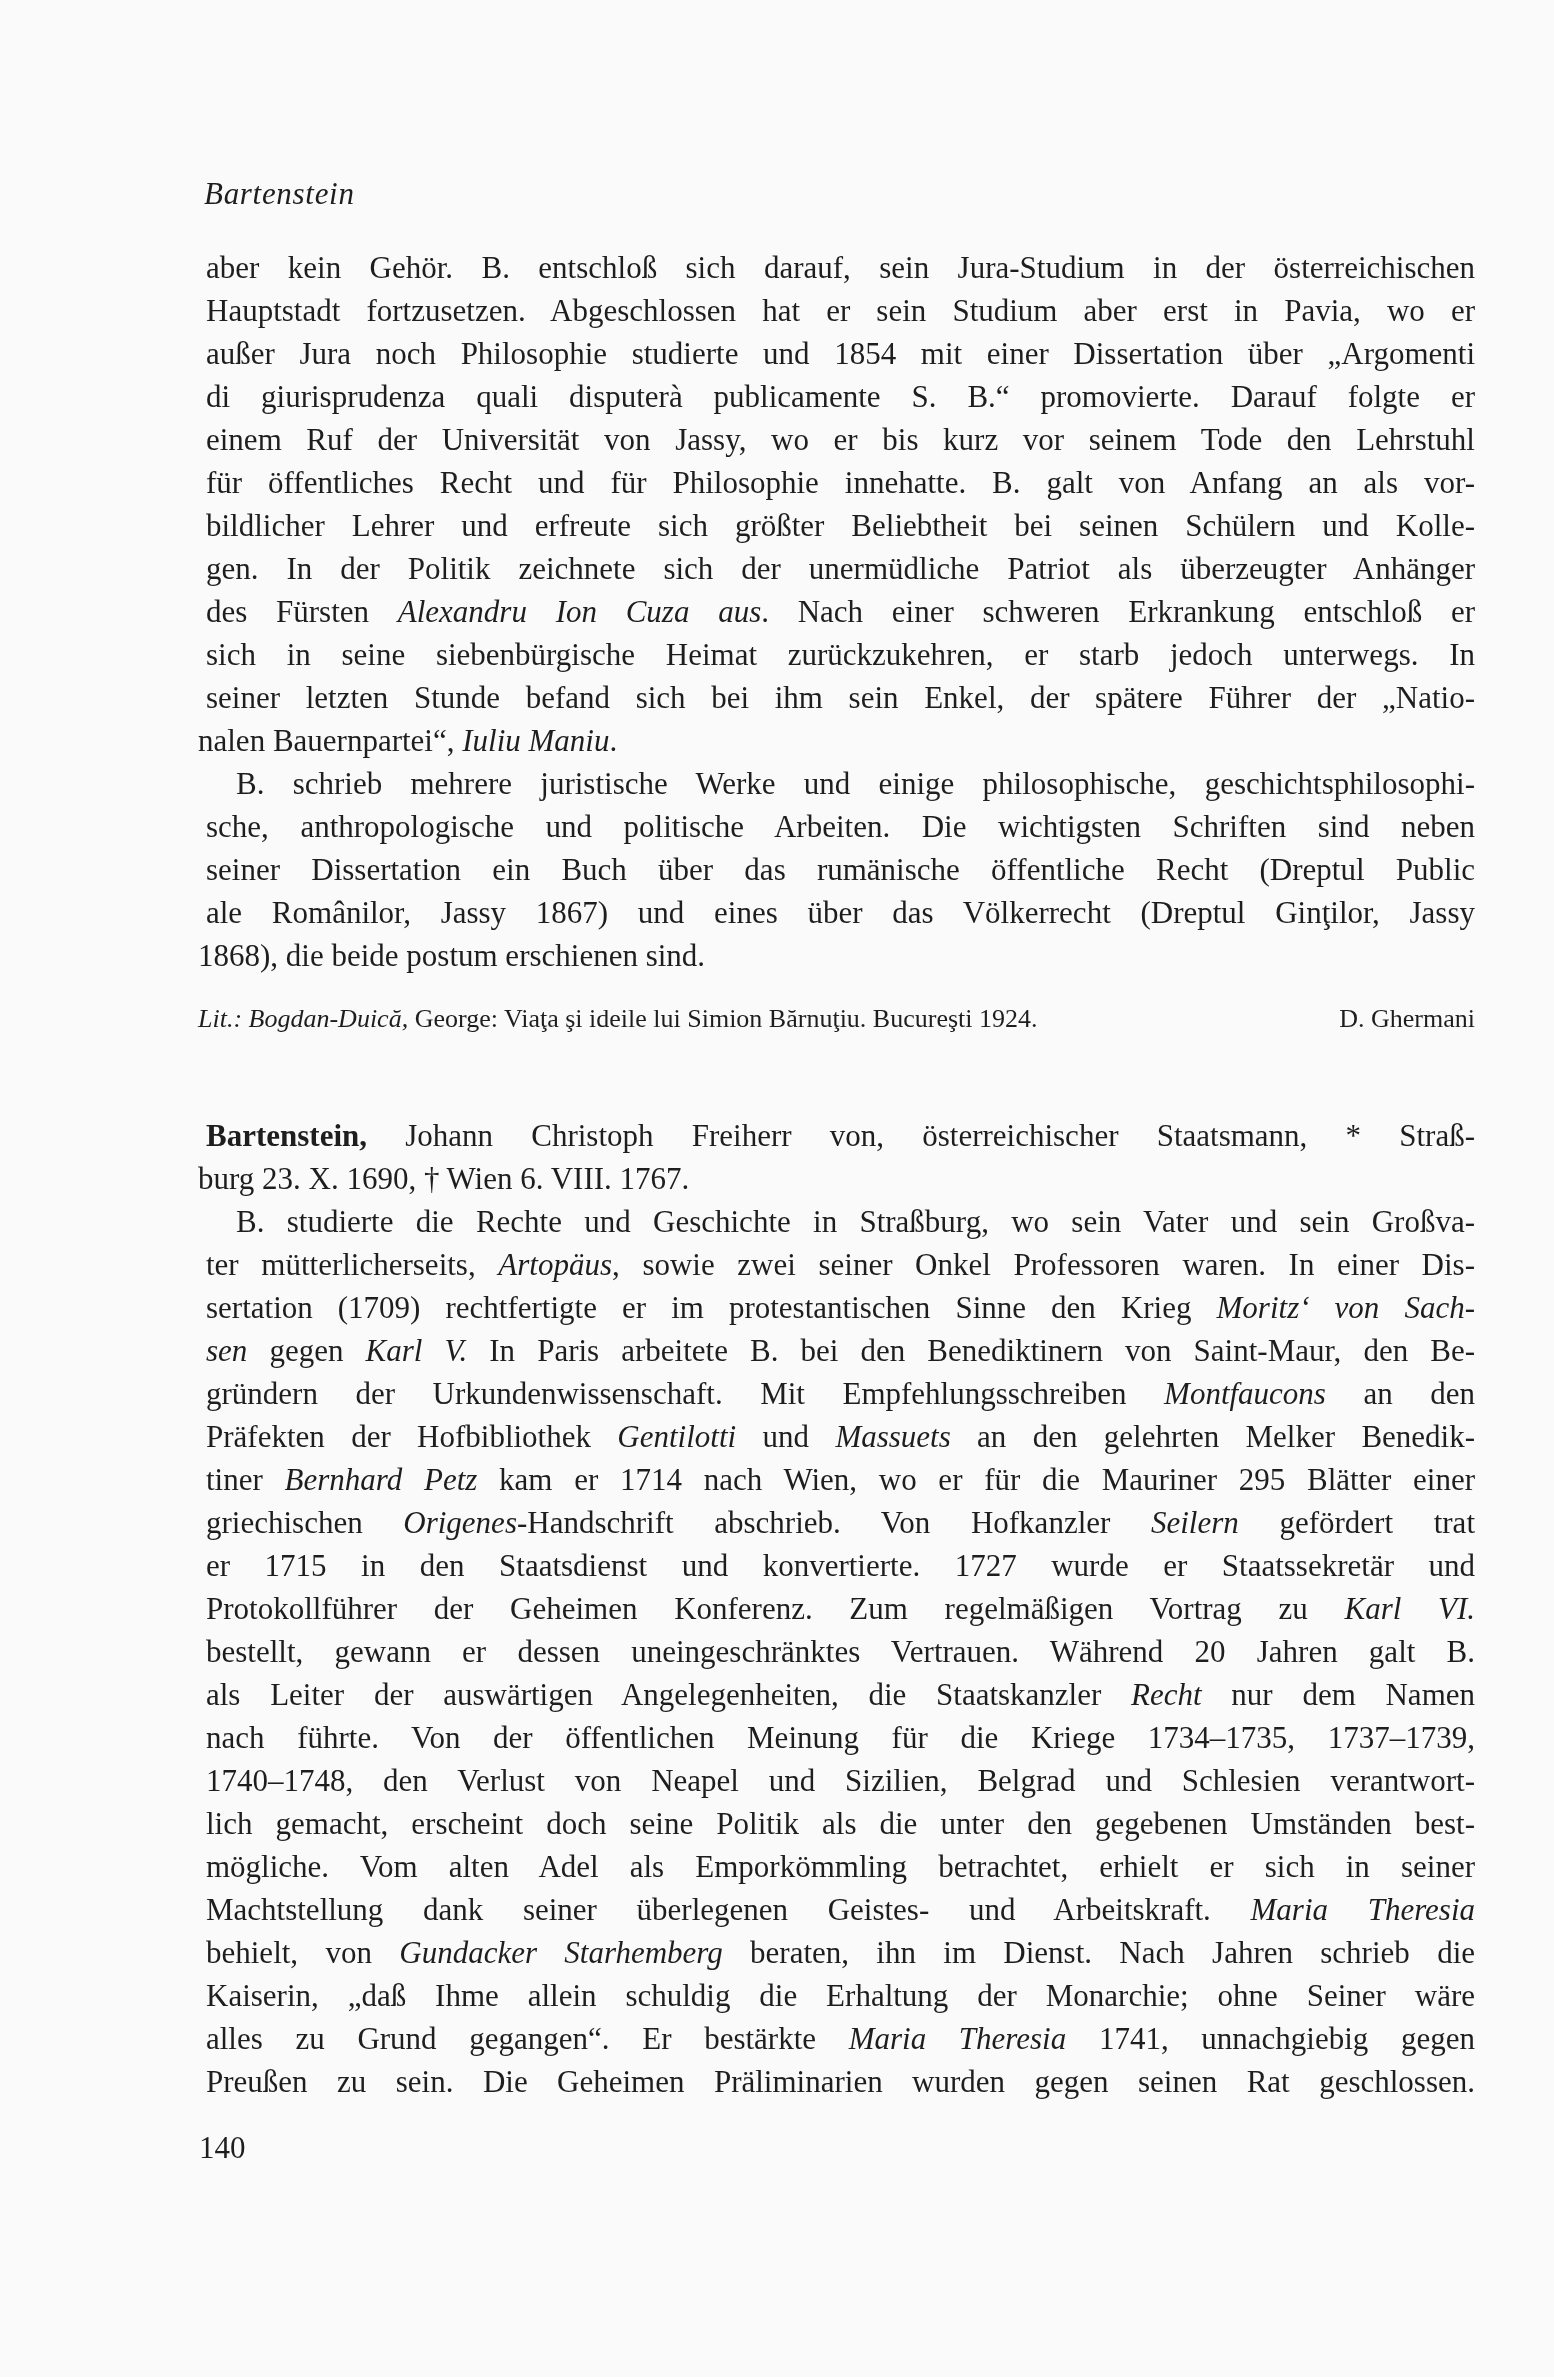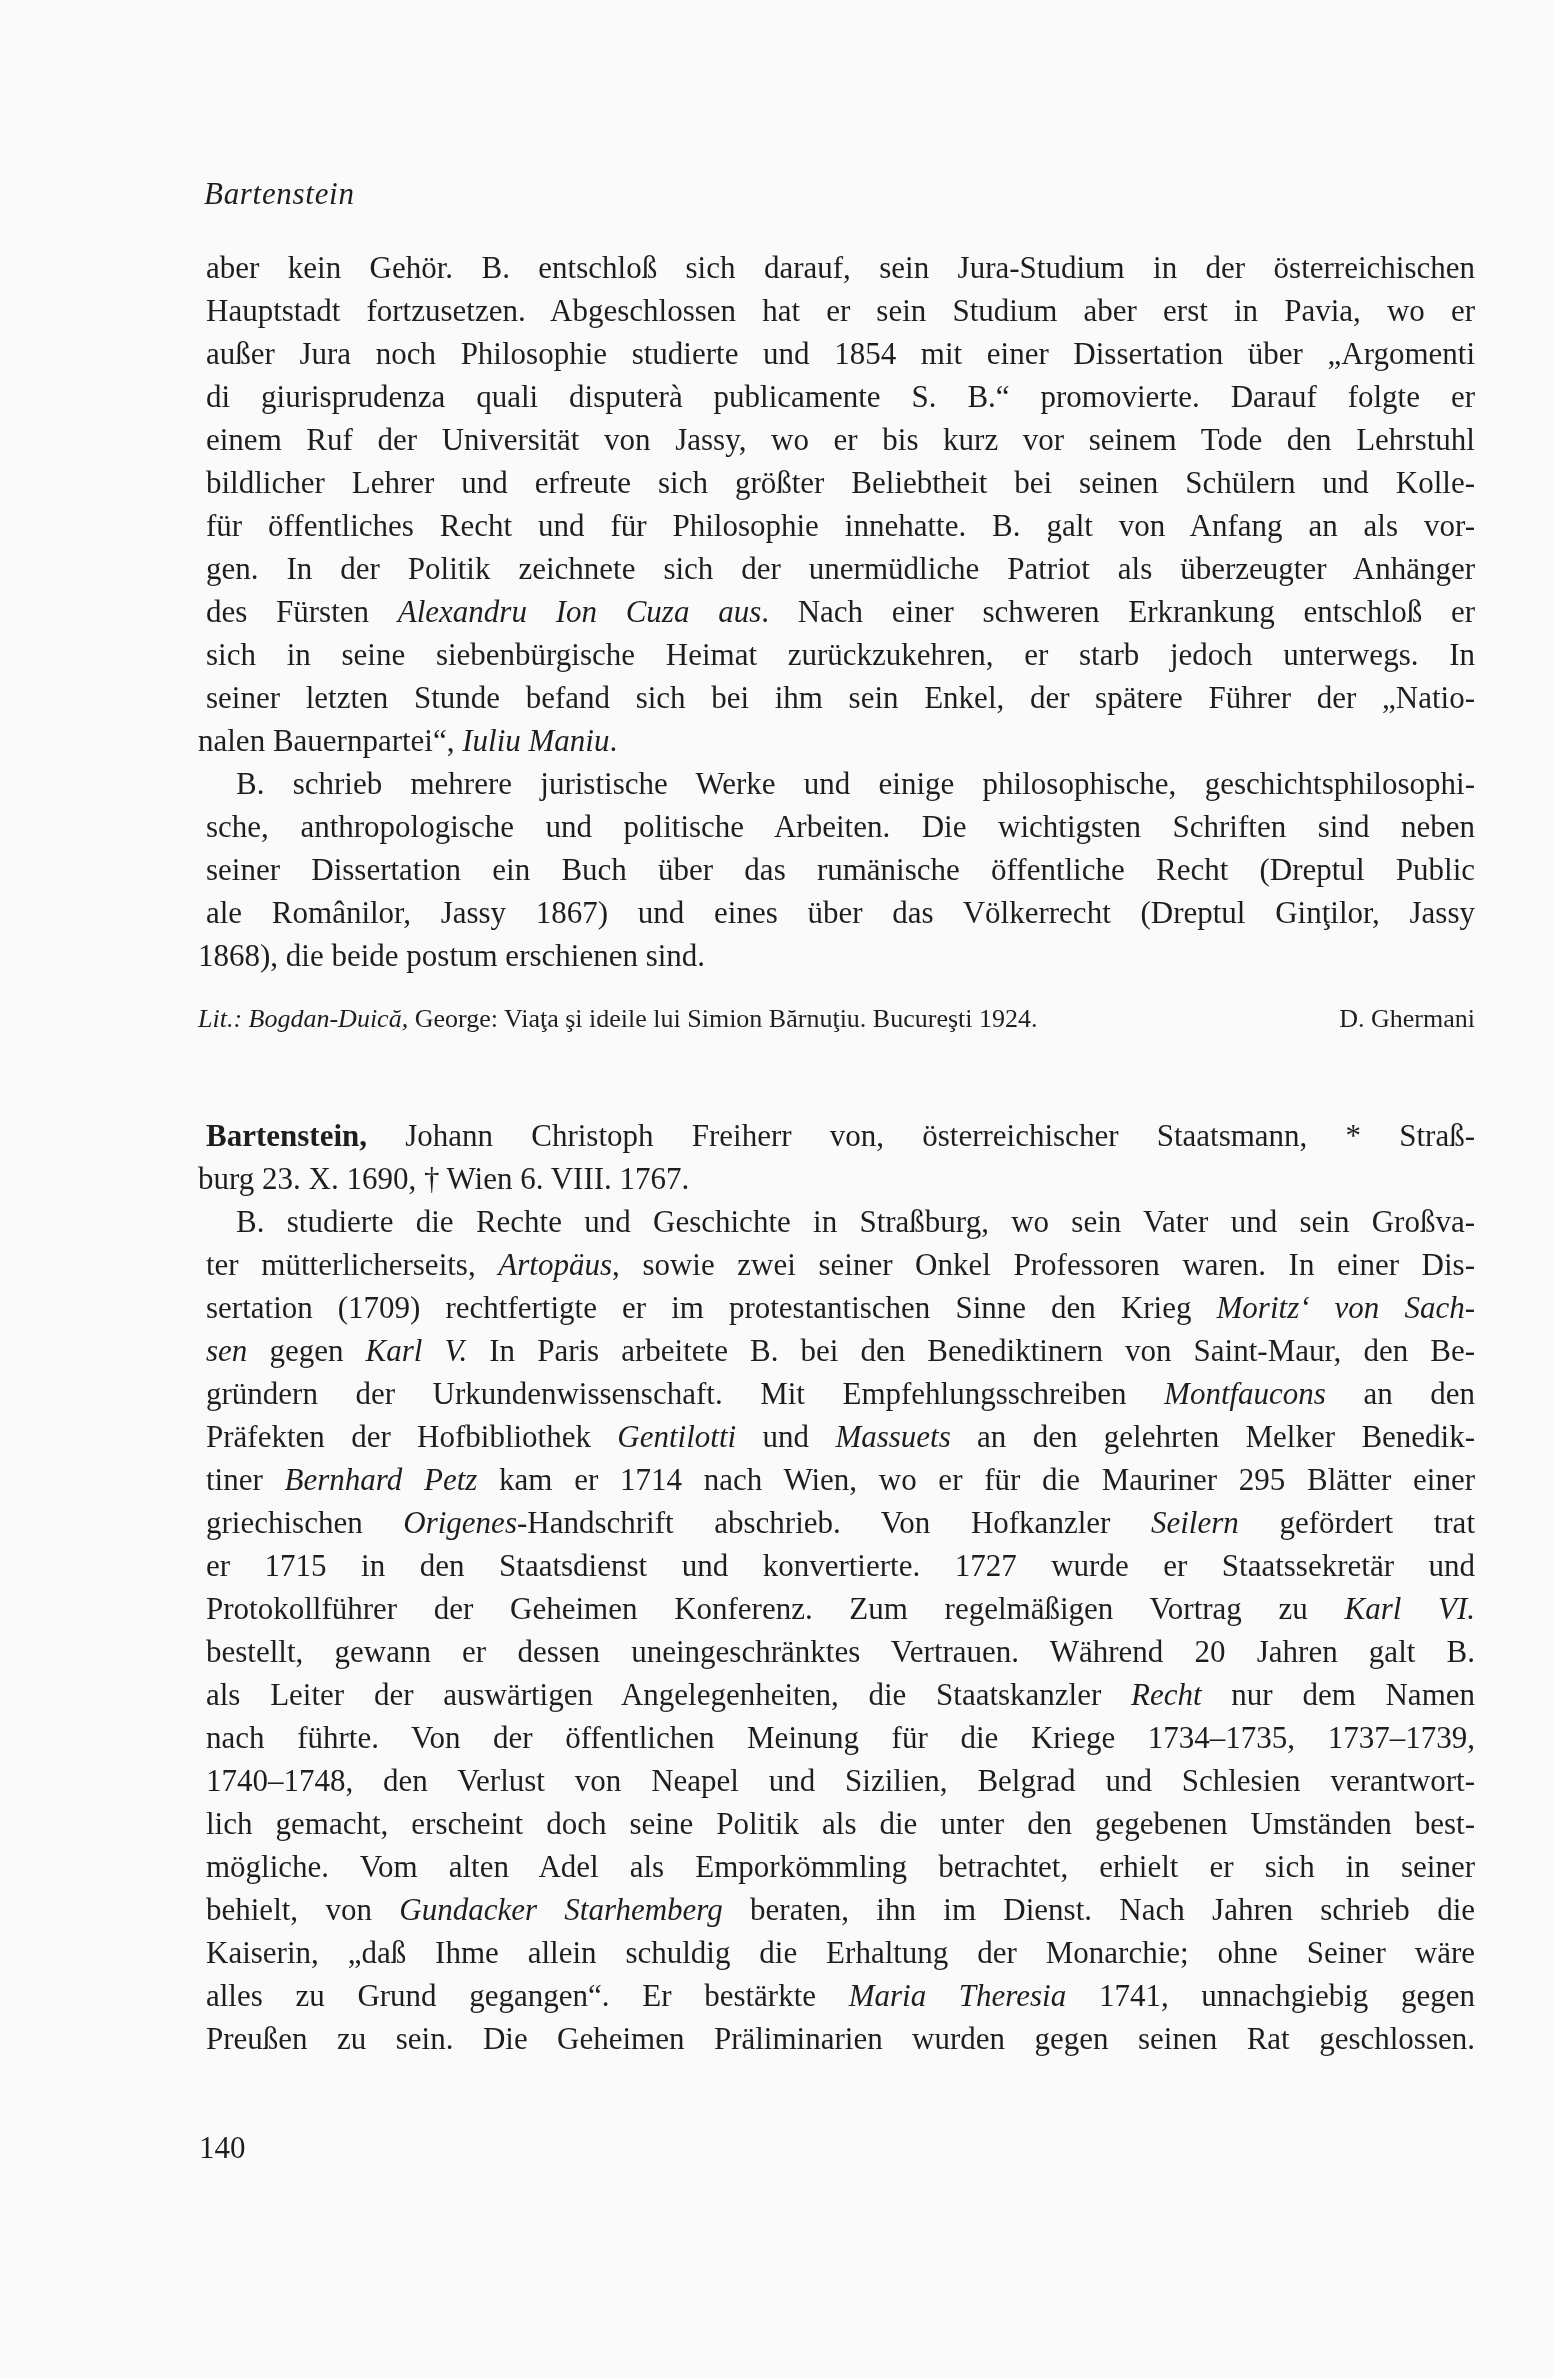--- a/index.html
+++ b/index.html
@@ -58,22 +58,22 @@
   <div class="running-head">Bartenstein</div>
 
   <div class="textblock">
 
     <div class="para">
         <div class="line just"><span>aber kein Gehör. B. entschloß sich darauf, sein Jura-Studium in der österreichischen</span></div>
         <div class="line just"><span>Hauptstadt fortzusetzen. Abgeschlossen hat er sein Studium aber erst in Pavia, wo er</span></div>
         <div class="line just"><span>außer Jura noch Philosophie studierte und 1854 mit einer Dissertation über „Argomenti</span></div>
         <div class="line just"><span>di giurisprudenza quali disputerà publicamente S. B.“ promovierte. Darauf folgte er</span></div>
         <div class="line just"><span>einem Ruf der Universität von Jassy, wo er bis kurz vor seinem Tode den Lehrstuhl</span></div>
+        <div class="line just"><span>für öffentliches Recht und für Philosophie innehatte. B. galt von Anfang an als vor-</span></div>
         <div class="line just"><span>bildlicher Lehrer und erfreute sich größter Beliebtheit bei seinen Schülern und Kolle-</span></div>
-        <div class="line just"><span>für öffentliches Recht und für Philosophie innehatte. B. galt von Anfang an als vor-</span></div>
         <div class="line just"><span>gen. In der Politik zeichnete sich der unermüdliche Patriot als überzeugter Anhänger</span></div>
         <div class="line just"><span>des Fürsten </span><span class="it">Alexandru Ion Cuza aus</span><span>. Nach einer schweren Erkrankung entschloß er</span></div>
         <div class="line just"><span>sich in seine siebenbürgische Heimat zurückzukehren, er starb jedoch unterwegs. In</span></div>
         <div class="line just"><span>seiner letzten Stunde befand sich bei ihm sein Enkel, der spätere Führer der „Natio-</span></div>
         <div class="line"><span>nalen Bauernpartei“, </span><span class="it">Iuliu Maniu</span><span>.</span></div>
       </div>
 
     <div class="para">
         <div class="line just ind"><span>B. schrieb mehrere juristische Werke und einige philosophische, geschichtsphilosophi-</span></div>
         <div class="line just"><span>sche, anthropologische und politische Arbeiten. Die wichtigsten Schriften sind neben</span></div>
@@ -104,20 +104,21 @@
           <div class="line just"><span>tiner </span><span class="it">Bernhard Petz</span><span> kam er 1714 nach Wien, wo er für die Mauriner 295 Blätter einer</span></div>
           <div class="line just"><span>griechischen </span><span class="it">Origenes</span><span>-Handschrift abschrieb. Von Hofkanzler </span><span class="it">Seilern</span><span> gefördert trat</span></div>
           <div class="line just"><span>er 1715 in den Staatsdienst und konvertierte. 1727 wurde er Staatssekretär und</span></div>
           <div class="line just"><span>Protokollführer der Geheimen Konferenz. Zum regelmäßigen Vortrag zu </span><span class="it">Karl VI.</span></div>
           <div class="line just"><span>bestellt, gewann er dessen uneingeschränktes Vertrauen. Während 20 Jahren galt B.</span></div>
           <div class="line just"><span>als Leiter der auswärtigen Angelegenheiten, die Staatskanzler </span><span class="it">Recht</span><span> nur dem Namen</span></div>
           <div class="line just"><span>nach führte. Von der öffentlichen Meinung für die Kriege 1734–1735, 1737–1739,</span></div>
           <div class="line just"><span>1740–1748, den Verlust von Neapel und Sizilien, Belgrad und Schlesien verantwort-</span></div>
           <div class="line just"><span>lich gemacht, erscheint doch seine Politik als die unter den gegebenen Umständen best-</span></div>
           <div class="line just"><span>mögliche. Vom alten Adel als Emporkömmling betrachtet, erhielt er sich in seiner</span></div>
+          <div class="line just"><span>Machtstellung dank seiner überlegenen Geistes- und Arbeitskraft. </span><span class="it">Maria Theresia</span></div>
           <div class="line just"><span>behielt, von </span><span class="it">Gundacker Starhemberg</span><span> beraten, ihn im Dienst. Nach Jahren schrieb die</span></div>
           <div class="line just"><span>Kaiserin, „daß Ihme allein schuldig die Erhaltung der Monarchie; ohne Seiner wäre</span></div>
           <div class="line just"><span>alles zu Grund gegangen“. Er bestärkte </span><span class="it">Maria Theresia</span><span> 1741, unnachgiebig gegen</span></div>
           <div class="line just"><span>Preußen zu sein. Die Geheimen Präliminarien wurden gegen seinen Rat geschlossen.</span></div>
         </div>
     </div>
 
   </div>
 
   <div class="page-number">140</div>

